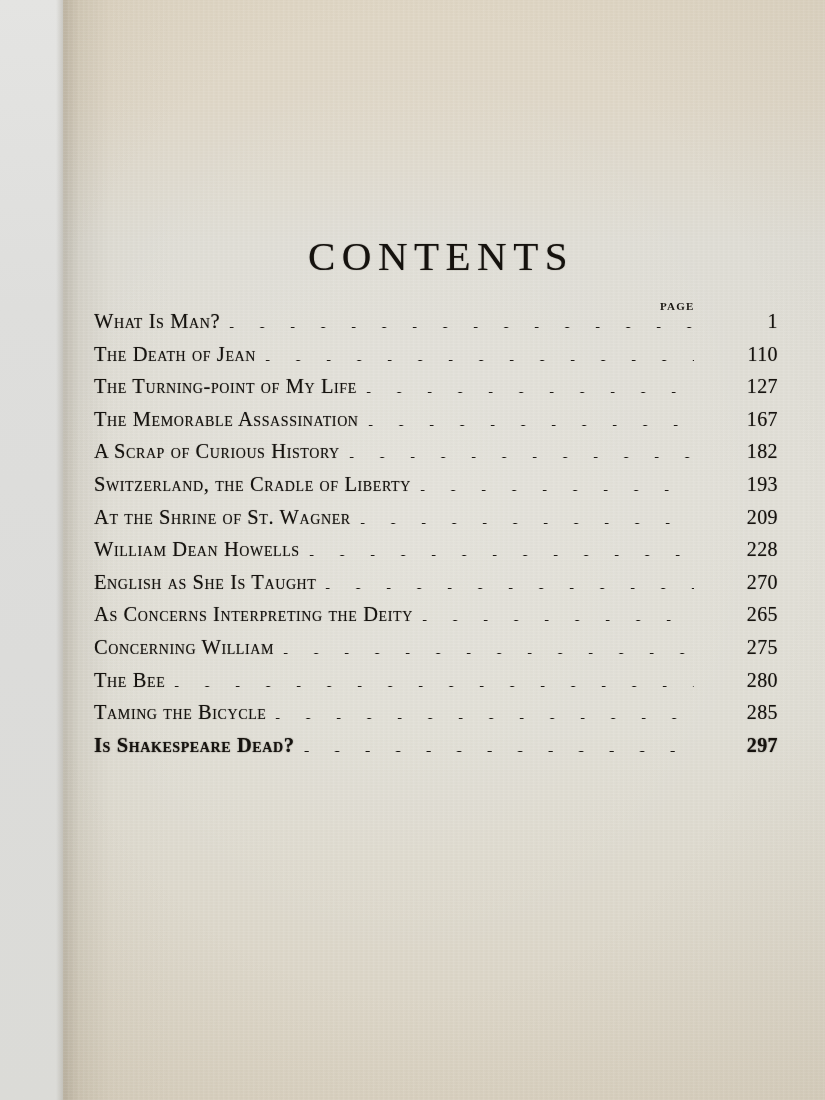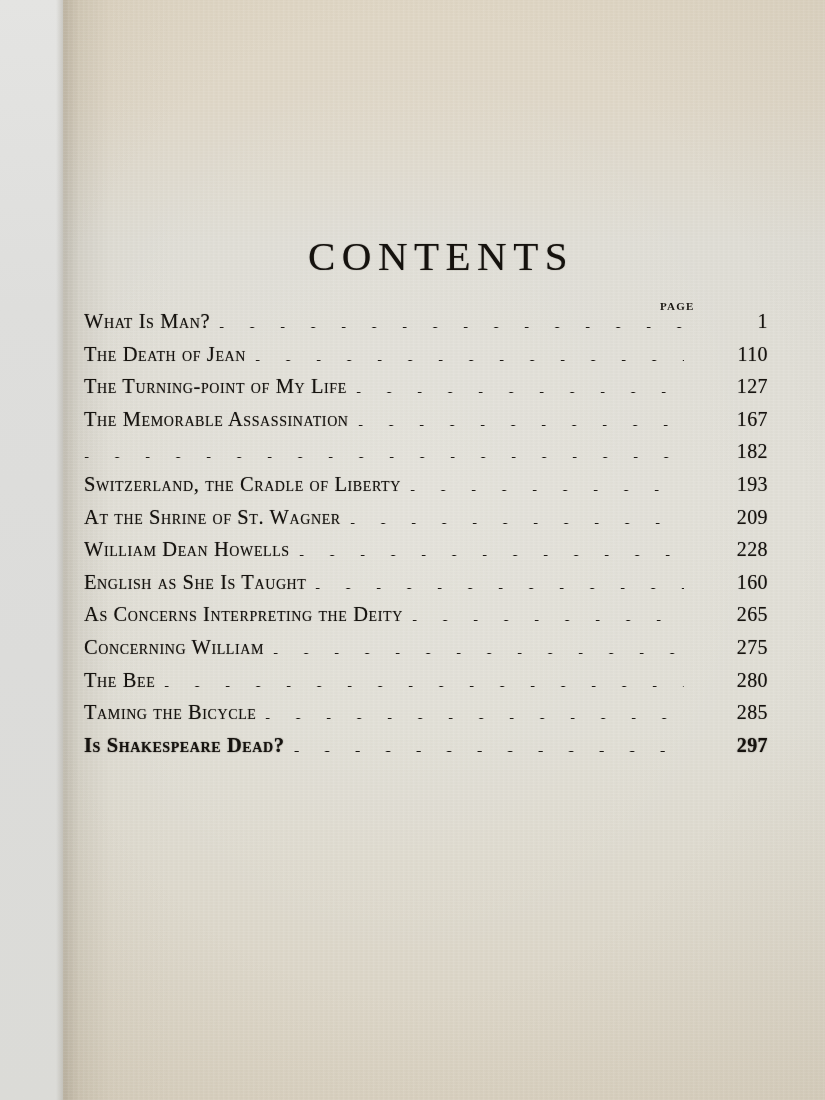--- a/index.html
+++ b/index.html
@@ -101,21 +101,21 @@
     right: 45px; top: 300px;
     width: 120px;
     font-size: 11px;
     letter-spacing: 1.2px;
     font-weight: 700;
     color: #1b1813;
   }
 
   .toc-list {
     position: absolute;
-    left: 84px; top: 310px;
+    left: 94px; top: 310px;
     width: 684px;
   }
 
   .toc-row {
     position: relative;
     display: flex;
     align-items: baseline;
     height: 32.6px;
     font-size: 20.5px;
   }
@@ -199,20 +199,21 @@
           <span class="entry-title">The Turning-point of My Life</span>
           <span class="leader"></span>
           <span class="entry-page">127</span>
         </div>
         <div class="toc-row">
           <span class="entry-title">The Memorable Assassination</span>
           <span class="leader"></span>
           <span class="entry-page">167</span>
         </div>
         <div class="toc-row">
+          <span class="entry-title">A Scrap of Curious History</span>
           <span class="leader"></span>
           <span class="entry-page">182</span>
         </div>
         <div class="toc-row">
           <span class="entry-title">Switzerland, the Cradle of Liberty</span>
           <span class="leader"></span>
           <span class="entry-page">193</span>
         </div>
         <div class="toc-row">
           <span class="entry-title">At the Shrine of St. Wagner</span>
@@ -220,21 +221,21 @@
           <span class="entry-page">209</span>
         </div>
         <div class="toc-row">
           <span class="entry-title">William Dean Howells</span>
           <span class="leader"></span>
           <span class="entry-page">228</span>
         </div>
         <div class="toc-row">
           <span class="entry-title">English as She Is Taught</span>
           <span class="leader"></span>
-          <span class="entry-page">160</span>
+          <span class="entry-page">270</span>
         </div>
         <div class="toc-row">
           <span class="entry-title">As Concerns Interpreting the Deity</span>
           <span class="leader"></span>
           <span class="entry-page">265</span>
         </div>
         <div class="toc-row">
           <span class="entry-title">Concerning William</span>
           <span class="leader"></span>
           <span class="entry-page">275</span>

